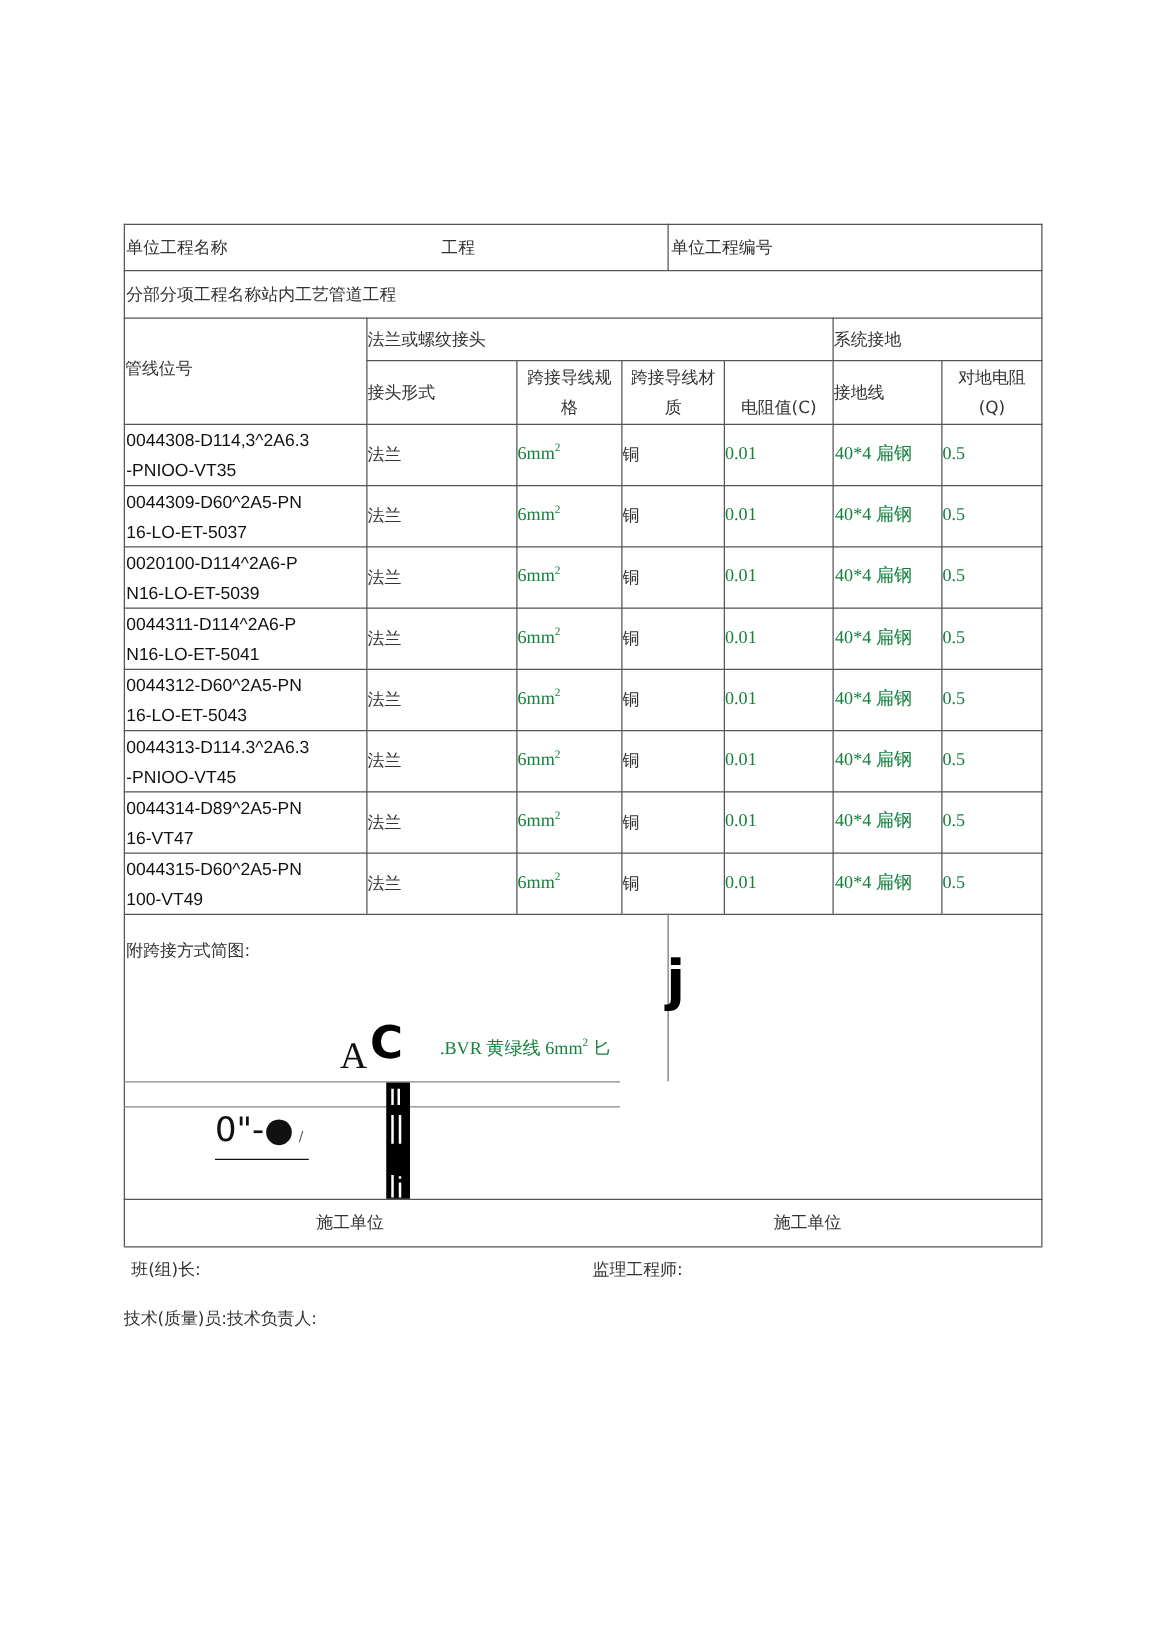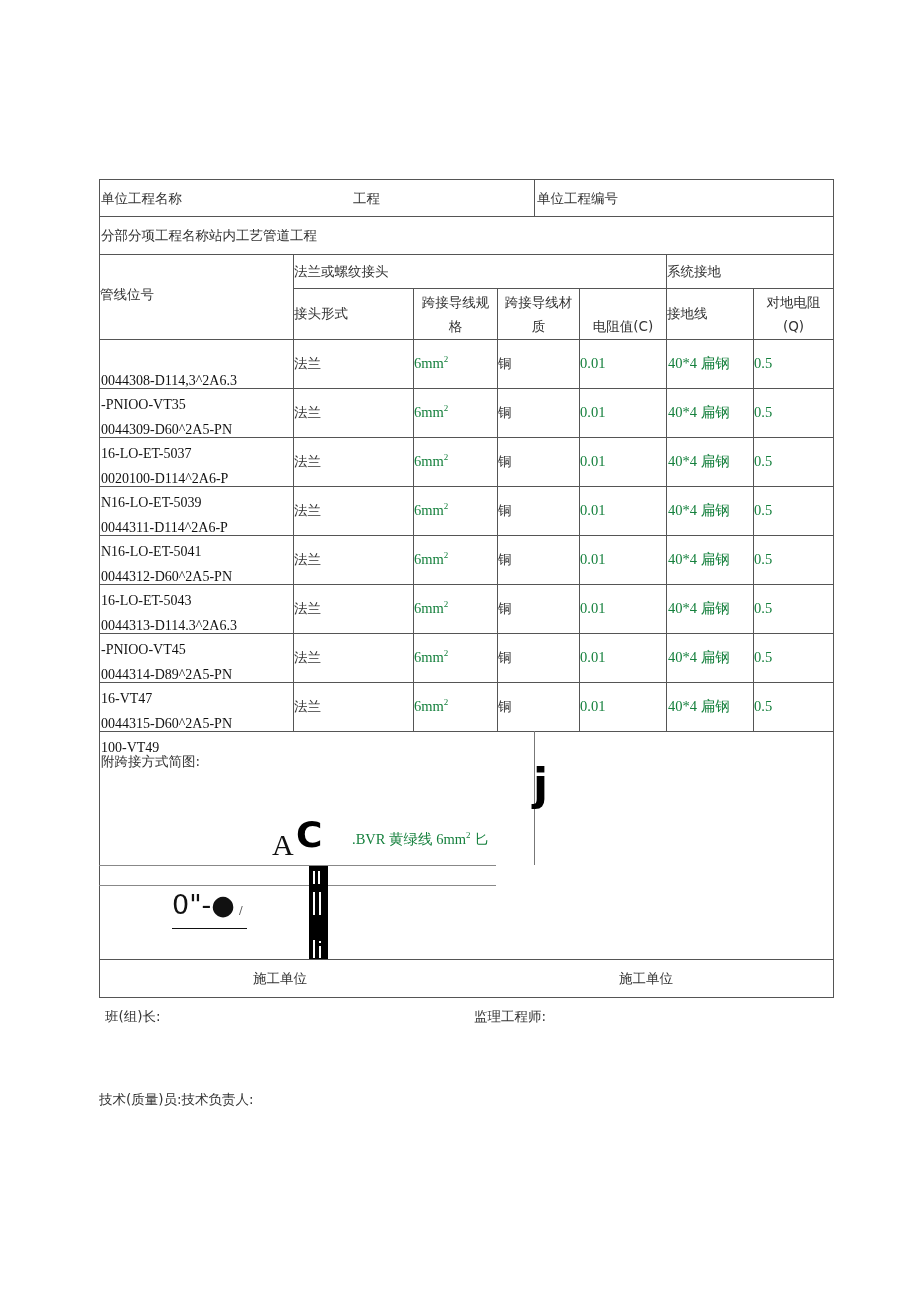--- a/index.html
+++ b/index.html
@@ -3,21 +3,21 @@
 <meta charset="utf-8">
 <style>
   html, body { margin:0; padding:0; background:#ffffff; }
   body { width:920px; height:1301px; position:relative; overflow:hidden;
          font-family:"DejaVu Serif","Liberation Serif",serif; color:#222; }
   .abs { position:absolute; }
   .hl { position:absolute; height:0; border-top:1px solid #555; }
   .vl { position:absolute; width:0; border-left:1px solid #555; }
   .txt { position:absolute; font-size:14px; line-height:20px; white-space:nowrap; }
   .cn { font-family:"DejaVu Sans","Liberation Sans",sans-serif; font-size:13.5px; color:#333; }
-  .sans { font-family:Liberation Serif, serif; font-size:14px; line-height:24px; color:#111;margin-top:29px; }
+  .sans { font-family:Liberation Sans, sans-serif; font-size:14px; line-height:24px; color:#111; }
   .serif { font-family:"Liberation Serif","DejaVu Serif",serif; font-size:14.5px; color:#15803d; }
   sup { font-size:9px; vertical-align:6px; line-height:0; }
   .cell { position:absolute; display:flex; align-items:center; justify-content:flex-start; text-align:center; }
   .cell2 { position:absolute; display:flex; flex-direction:column; align-items:center; justify-content:center; text-align:center; line-height:24px; }
 </style>
 </head>
 <body>
 
 <div>
 
@@ -46,21 +46,21 @@
   <div class="vl" style="left:413px;top:288px;height:443px;"></div>
   <div class="vl" style="left:497px;top:288px;height:443px;"></div>
   <div class="vl" style="left:579px;top:288px;height:443px;"></div>
   <div class="vl" style="left:666px;top:254px;height:477px;"></div>
   <div class="vl" style="left:753px;top:288px;height:443px;"></div>
 </div>
 
 <div class="txt cn" style="left:101px;top:188px;">单位工程名称</div>
 <div class="txt cn" style="left:353px;top:188px;">工程</div>
 <div class="txt cn" style="left:537px;top:188px;">单位工程编号</div>
-<div class="txt cn" style="left:101px;top:226px;font-family:Liberation Serif, serif;">分部分项工程名称站内工艺管道工程</div>
+<div class="txt cn" style="left:101px;top:226px;">分部分项工程名称站内工艺管道工程</div>
 
 <div class="cell cn" style="left:100px;top:255px;width:193px;height:84px;">
   <span style="position:relative;top:-2px;">管线位号</span>
 </div>
 <div class="cell cn" style="left:294px;top:255px;width:372px;height:33px;">
   <span>法兰或螺纹接头</span>
 </div>
 <div class="cell cn" style="left:667px;top:255px;width:166px;height:33px;">
   <span>系统接地</span>
 </div>
@@ -292,13 +292,13 @@
   <div class="abs" style="left:172px;top:888px;font-family:'DejaVu Sans',sans-serif;font-size:27px;line-height:34px;color:#111;border-bottom:1.5px solid #111;padding-right:4px;">
     <span>0"-●</span><span style="font-size:11px;margin-left:4px;color:#555;">/</span>
   </div>
 </div>
 
 <div class="txt cn" style="left:253px;top:968px;">施工单位</div>
 <div class="txt cn" style="left:619px;top:968px;">施工单位</div>
 
 <div class="txt cn" style="left:105px;top:1006px;">班(组)长:</div>
 <div class="txt cn" style="left:474px;top:1006px;">监理工程师:</div>
-<div class="txt cn" style="left:99px;top:1089px;">技术(质量)员:技术负责人:</div>
+<div class="txt cn" style="left:99px;top:1045px;">技术(质量)员:技术负责人:</div>
 
 </body></html>

